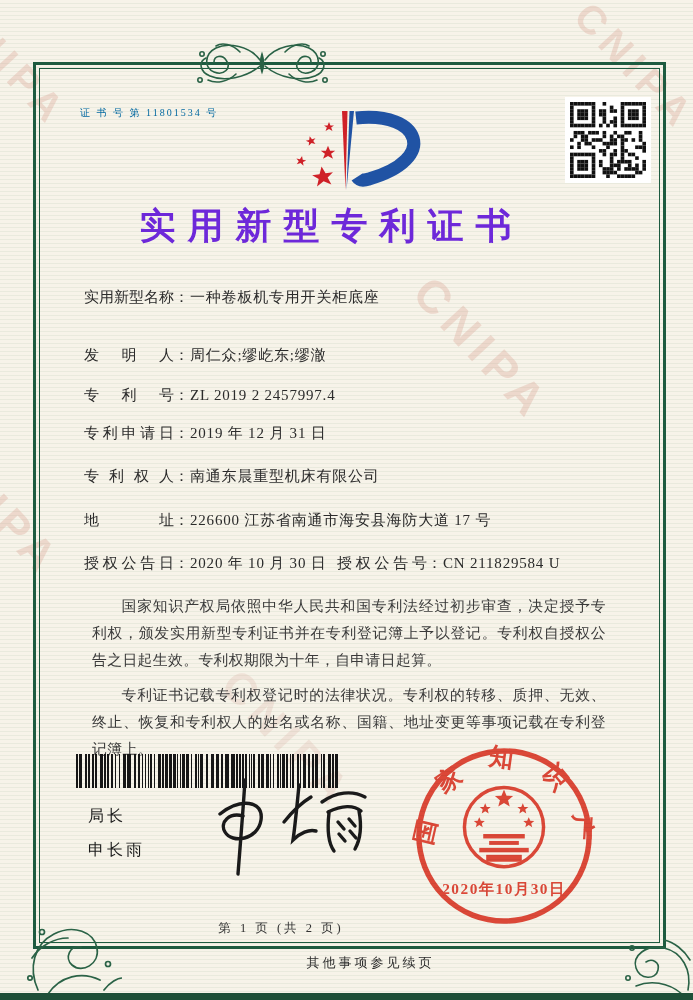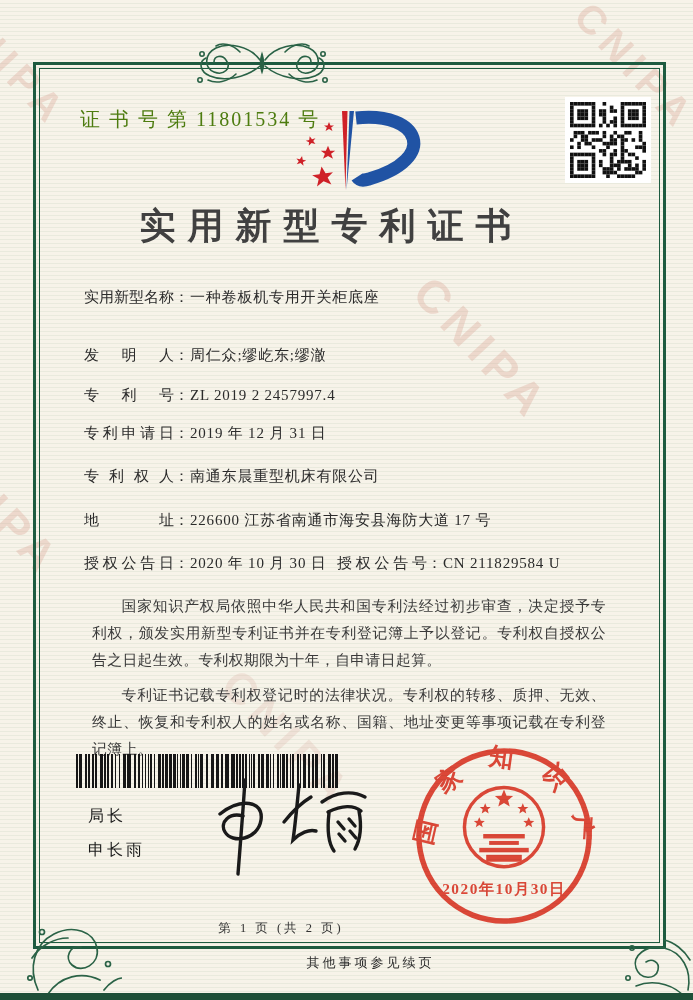--- a/index.html
+++ b/index.html
@@ -7,24 +7,24 @@
         background:#f7f3e9;font-family:"Liberation Serif","DejaVu Serif",serif;}
   
   .page::before{content:"";position:absolute;inset:0;z-index:0;
         background:repeating-linear-gradient(0deg, rgba(150,178,150,0.14) 0 1px, transparent 1px 4px);}
   .wm{position:absolute;z-index:1;font-family:"Liberation Sans","DejaVu Sans",sans-serif;
       font-weight:bold;color:rgba(216,163,150,0.34);letter-spacing:7px;
       transform:rotate(47deg);transform-origin:left top;white-space:nowrap;pointer-events:none;}
   .frame{position:absolute;left:33px;top:62px;width:627px;height:881px;z-index:2;
          border:3px solid #1e5b40;}
   .frame-inner{position:absolute;inset:3px;border:1.5px solid #1e5b40;}
-  .cert-no{position:absolute;left:80px;top:106px;z-index:3;font-size:20px;
-           letter-spacing:2px;color:#4d7c0f;}
+  .cert-no{position:absolute;left:80px;top:106px;z-index:3;font-size:10px;
+           letter-spacing:2px;color:#0369a1;}
   .title{position:absolute;left:0;top:202px;width:663px;z-index:3;text-align:center;
-         font-size:36px;font-weight:600;letter-spacing:12px;color:#404040;font-family:Liberation Mono, monospace;}
+         font-size:36px;font-weight:600;letter-spacing:12px;color:#6d28d9;font-family:Liberation Mono, monospace;}
   .qr-box{position:absolute;left:565px;top:97px;width:86px;height:86px;background:#fff;z-index:3;}
   .qr-box svg{position:absolute;left:5px;top:5px;fill:#111;}
   .logo{position:absolute;left:283px;top:97px;z-index:3;}
   .frow{position:absolute;left:84px;z-index:3;font-size:15px;color:#2b2b2b;white-space:nowrap;}
   .flabel{display:inline-block;width:90px;text-align:justify;text-align-last:justify;}
   .colon{display:inline-block;width:16px;}
   .fvalue{letter-spacing:0.8px;}
   .body-text{position:absolute;left:84px;top:585px;width:530px;z-index:3;font-size:14.8px;
              line-height:1.82;color:#3a3a3a;letter-spacing:0.4px;text-align:justify;}
   .body-text p{margin:8px;text-indent:2em;}

